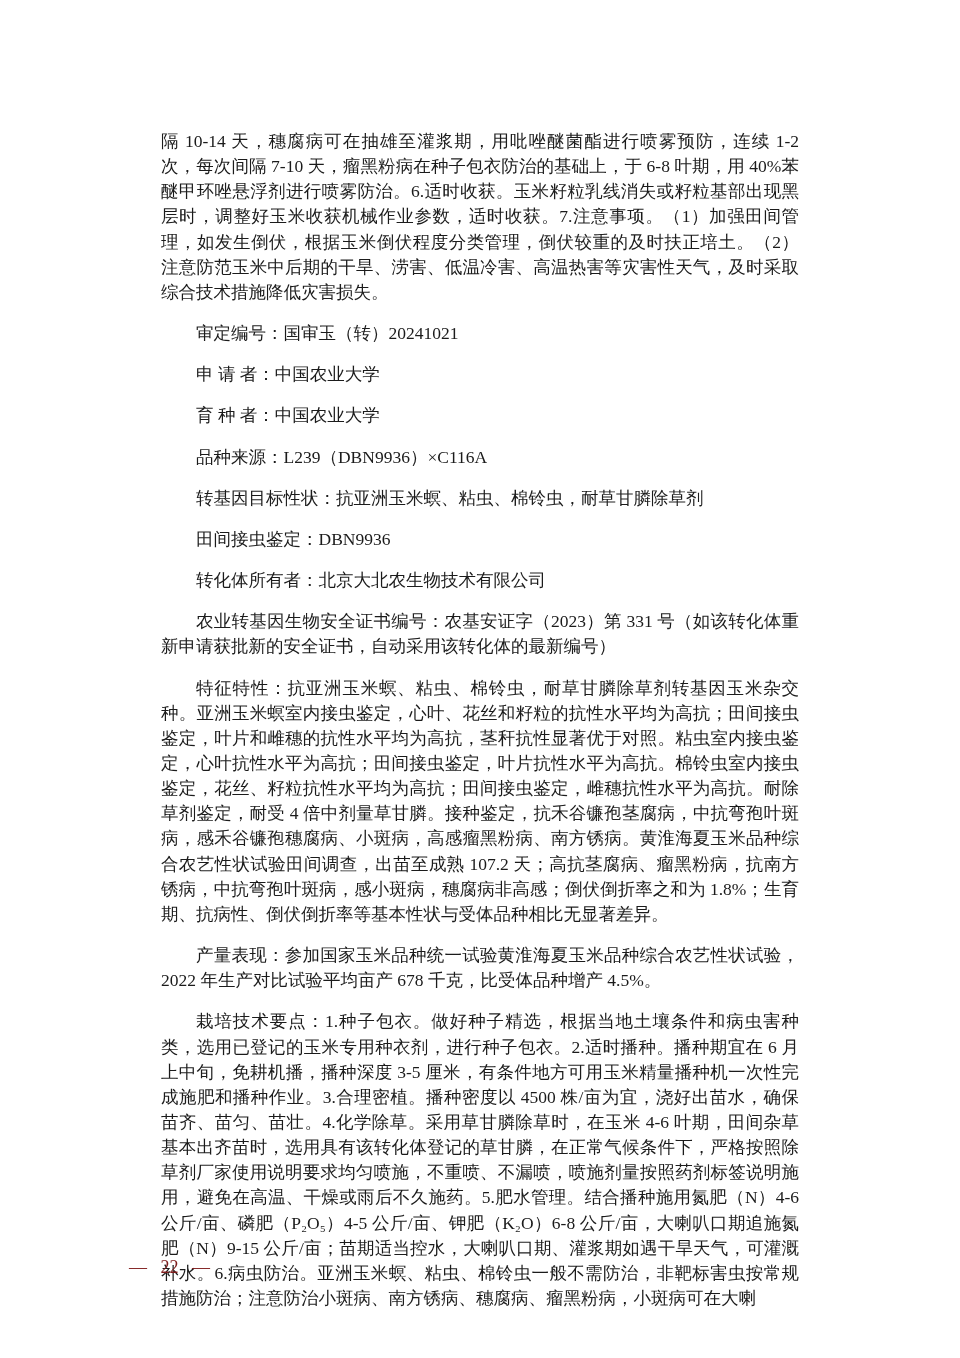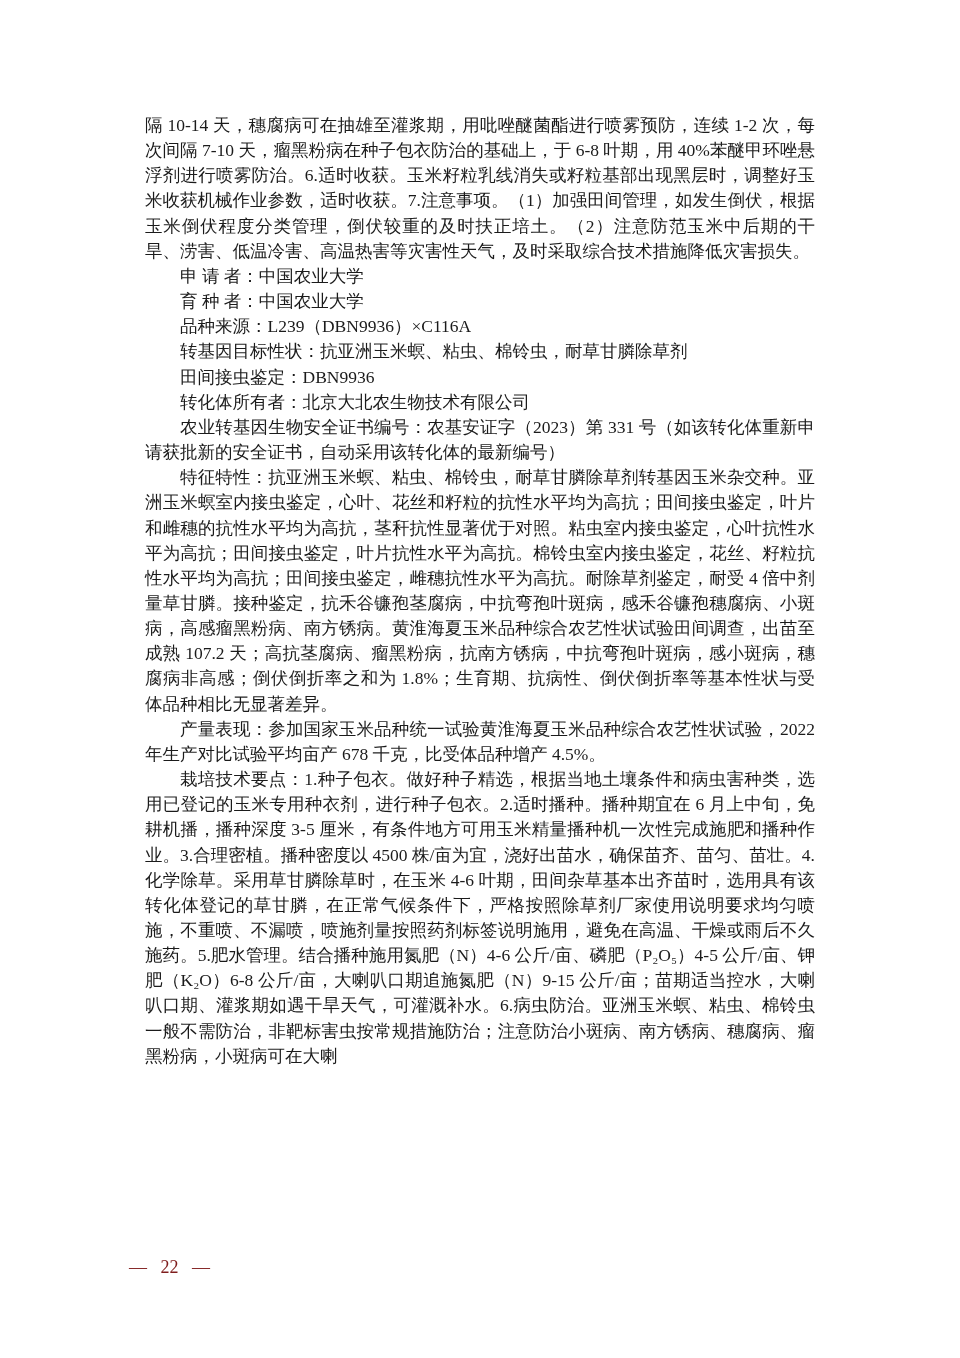--- a/index.html
+++ b/index.html
@@ -15,21 +15,21 @@
   .content {
     position: absolute;
     left: 145px;
     top: 113px;
     width: 670px;
     font-size: 17.5px;
     line-height: 25.15px;
     text-align: justify;
   }
   p.para {
-    margin: 0;
+    margin: 16px;
     padding: 0;
     text-indent: 2em;
     word-break: break-word;
   }
   p.para.noindent { text-indent: 0; }
   .footer {
     position: absolute;
     left: 129px;
     top: 1252px;
     font-size: 18px;
@@ -38,20 +38,21 @@
     color: #7f1d1d;
     white-space: nowrap;
   }
 </style>
 </head>
 <body>
 
 <div class="page">
   <div class="content">
     <p class="para noindent">隔 10-14 天，穗腐病可在抽雄至灌浆期，用吡唑醚菌酯进行喷雾预防，连续 1-2 次，每次间隔 7-10 天，瘤黑粉病在种子包衣防治的基础上，于 6-8 叶期，用 40%苯醚甲环唑悬浮剂进行喷雾防治。6.适时收获。玉米籽粒乳线消失或籽粒基部出现黑层时，调整好玉米收获机械作业参数，适时收获。7.注意事项。（1）加强田间管理，如发生倒伏，根据玉米倒伏程度分类管理，倒伏较重的及时扶正培土。（2）注意防范玉米中后期的干旱、涝害、低温冷害、高温热害等灾害性天气，及时采取综合技术措施降低灾害损失。</p>
+    <p class="para">审定编号：国审玉（转）20241021</p>
     <p class="para">申 请 者：中国农业大学</p>
     <p class="para">育 种 者：中国农业大学</p>
     <p class="para">品种来源：L239（DBN9936）×C116A</p>
     <p class="para">转基因目标性状：抗亚洲玉米螟、粘虫、棉铃虫，耐草甘膦除草剂</p>
     <p class="para">田间接虫鉴定：DBN9936</p>
     <p class="para">转化体所有者：北京大北农生物技术有限公司</p>
     <p class="para">农业转基因生物安全证书编号：农基安证字（2023）第 331 号（如该转化体重新申请获批新的安全证书，自动采用该转化体的最新编号）</p>
     <p class="para">特征特性：抗亚洲玉米螟、粘虫、棉铃虫，耐草甘膦除草剂转基因玉米杂交种。亚洲玉米螟室内接虫鉴定，心叶、花丝和籽粒的抗性水平均为高抗；田间接虫鉴定，叶片和雌穗的抗性水平均为高抗，茎秆抗性显著优于对照。粘虫室内接虫鉴定，心叶抗性水平为高抗；田间接虫鉴定，叶片抗性水平为高抗。棉铃虫室内接虫鉴定，花丝、籽粒抗性水平均为高抗；田间接虫鉴定，雌穗抗性水平为高抗。耐除草剂鉴定，耐受 4 倍中剂量草甘膦。接种鉴定，抗禾谷镰孢茎腐病，中抗弯孢叶斑病，感禾谷镰孢穗腐病、小斑病，高感瘤黑粉病、南方锈病。黄淮海夏玉米品种综合农艺性状试验田间调查，出苗至成熟 107.2 天；高抗茎腐病、瘤黑粉病，抗南方锈病，中抗弯孢叶斑病，感小斑病，穗腐病非高感；倒伏倒折率之和为 1.8%；生育期、抗病性、倒伏倒折率等基本性状与受体品种相比无显著差异。</p>
     <p class="para">产量表现：参加国家玉米品种统一试验黄淮海夏玉米品种综合农艺性状试验，2022 年生产对比试验平均亩产 678 千克，比受体品种增产 4.5%。</p>
     <p class="para">栽培技术要点：1.种子包衣。做好种子精选，根据当地土壤条件和病虫害种类，选用已登记的玉米专用种衣剂，进行种子包衣。2.适时播种。播种期宜在 6 月上中旬，免耕机播，播种深度 3-5 厘米，有条件地方可用玉米精量播种机一次性完成施肥和播种作业。3.合理密植。播种密度以 4500 株/亩为宜，浇好出苗水，确保苗齐、苗匀、苗壮。4.化学除草。采用草甘膦除草时，在玉米 4-6 叶期，田间杂草基本出齐苗时，选用具有该转化体登记的草甘膦，在正常气候条件下，严格按照除草剂厂家使用说明要求均匀喷施，不重喷、不漏喷，喷施剂量按照药剂标签说明施用，避免在高温、干燥或雨后不久施药。5.肥水管理。结合播种施用氮肥（N）4-6 公斤/亩、磷肥（P₂O₅）4-5 公斤/亩、钾肥（K₂O）6-8 公斤/亩，大喇叭口期追施氮肥（N）9-15 公斤/亩；苗期适当控水，大喇叭口期、灌浆期如遇干旱天气，可灌溉补水。6.病虫防治。亚洲玉米螟、粘虫、棉铃虫一般不需防治，非靶标害虫按常规措施防治；注意防治小斑病、南方锈病、穗腐病、瘤黑粉病，小斑病可在大喇</p>

